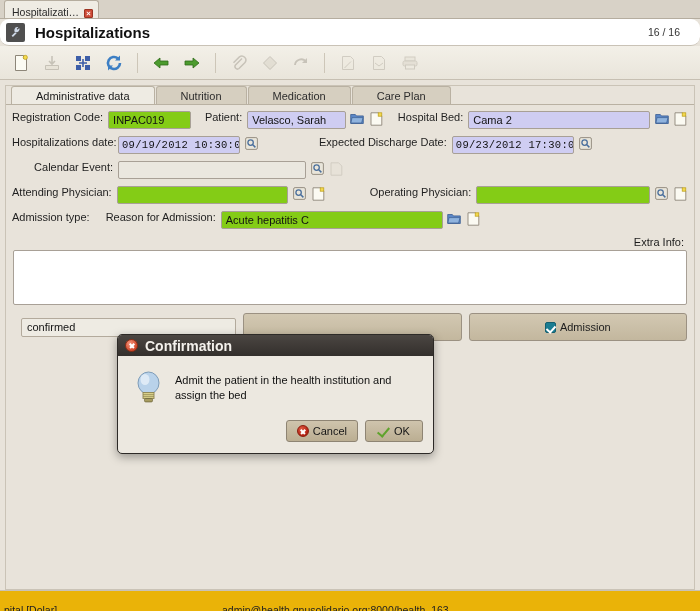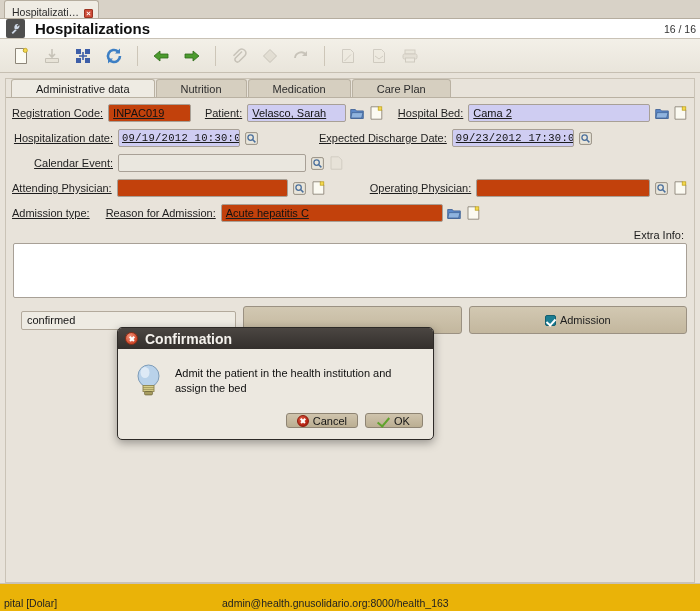--- a/index.html
+++ b/index.html
@@ -47,26 +47,27 @@
   }
   .tabclose::before, .tabclose::after {
     content: ""; position: absolute; left: 1px; top: 3px;
     width: 5px; height: 1px; background: #fff;
   }
   .tabclose::before { transform: rotate(45deg); }
   .tabclose::after { transform: rotate(-45deg); }
 
   
   #titlebar {
-    height: 20px;
+    height: 27px;
     background: #ffffff;
     border-bottom: 1px solid #c9c2b6;
     display: flex;
     align-items: center;
-    padding: 0 4px 0 6px;
+    padding: 0 20px 0 6px;
+    border-radius: 9px;
   }
   #titlebar .appicon {
     width: 19px; height: 19px;
     background: #4f4f4f;
     border-radius: 2px;
     display: flex; align-items: center; justify-content: center;
     color: #cfd9e8;
     font-size: 12px;
     margin-right: 10px;
     flex: 0 0 auto;
@@ -142,37 +143,36 @@
   }
   .ftab.active {
     background: #eeebe3;
     color: #1a1a1a;
   }
 
   #formarea { padding: 6px 6px 0 6px; }
 
   .row {
     display: flex;
-    align-items: center;
+    align-items: flex-start;
     margin-bottom: 7px;
     height: 18px;
-    text-decoration: underline;
   }
   .lab {
     font-size: 11px;
     color: #1f1f1f;
     white-space: nowrap;
     padding-right: 5px;
   }
 
   .fld {
     height: 18px;
     border: 1px solid #a8a096;
     border-radius: 2px;
-    background: #c2410c;
+    background: #84cc16;
     font-size: 11px;
     font-family: "Liberation Sans", sans-serif;
     padding: 0 4px;
     line-height: 16px;
     color: #111;
     overflow: hidden;
     white-space: nowrap;
   }
   .fld.req { background: #cfcdf2; }
   .fld.ro  { background: #eae7df; color: #4a4a4a; }
@@ -330,21 +330,21 @@
     line-height: 15px;
   }
   #dlgbtns {
     display: flex;
     justify-content: flex-end;
     gap: 7px;
     padding: 4px 10px 11px 10px;
   }
   .dbtn {
     min-width: 58px;
-    height: 15px;
+    height: 22px;
     border: 1px solid #8e8473;
     border-radius: 3px;
     background: linear-gradient(#cfc4ad, #bbae92);
     display: flex; align-items: center; justify-content: center;
     gap: 4px;
     padding: 0 10px;
     font-size: 11px;
     color: #161616;
   }
   .xcircle {
@@ -545,21 +545,21 @@
         </span>
         <span class="adorn">
           <svg width="13" height="14" viewBox="0 0 13 14">
               <path d="M1 .8h7.6l3.2 3.2v9.2H1z" fill="#fbfaf2" stroke="#8d8679" stroke-width=".9"></path>
               <rect x="8.2" y=".8" width="3.6" height="3.4" fill="#f4d94e" stroke="#b89b18" stroke-width=".7"></rect>
             </svg>
         </span>
       </div>
 
       <div class="row">
-        <span class="lab" style="width:106px;text-align:right">Hospitalization date:</span>
+        <span class="lab" style="width:106px;text-align:right">Hospitalizations date:</span>
         <div class="fld req mono" style="width:122px">09/19/2012 10:30:00</div>
         <span class="adorn">
           <svg width="13" height="13" viewBox="0 0 13 13">
               <rect x=".6" y=".6" width="11.8" height="11.8" rx="1.5" fill="#e9e5da" stroke="#8d8679" stroke-width=".9"></rect>
               <circle cx="5.6" cy="5.6" r="2.7" fill="none" stroke="#4a6f9c" stroke-width="1.3"></circle>
               <path d="M7.8 7.8 10.4 10.4" stroke="#4a6f9c" stroke-width="1.5"></path>
             </svg>
         </span>
 
         <span class="lab" style="padding-left:60px">Expected Discharge Date:</span>

